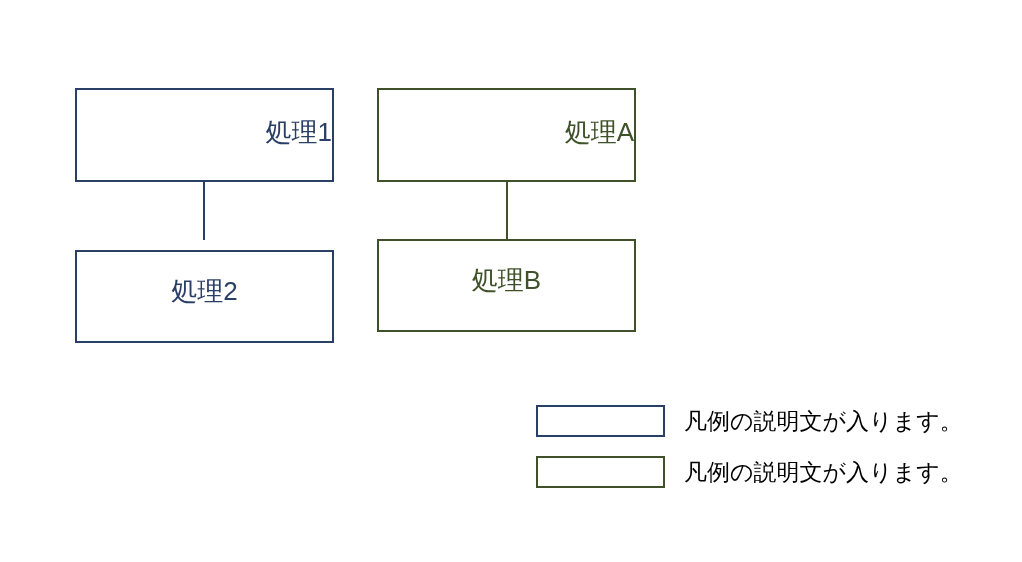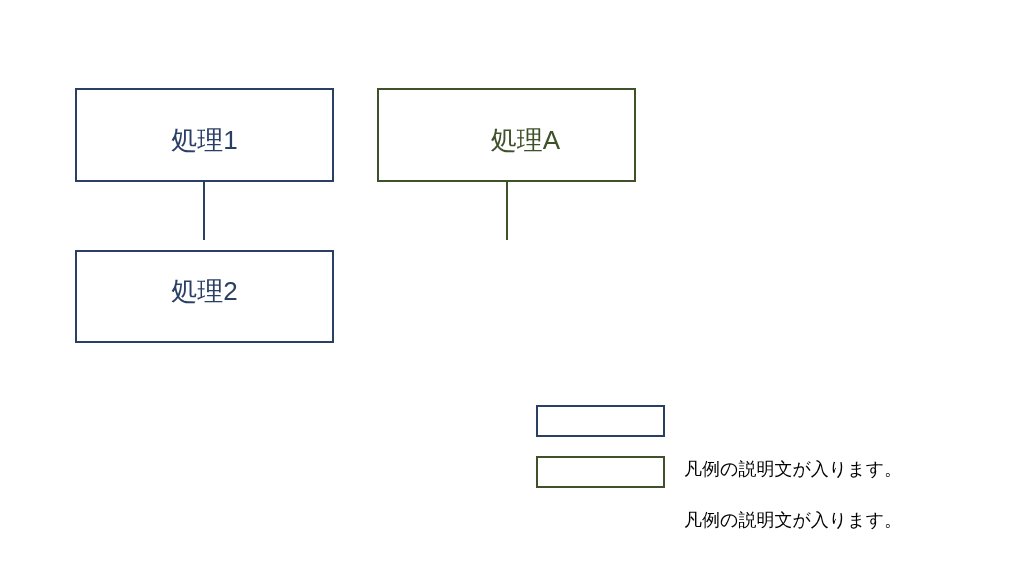--- a/index.html
+++ b/index.html
@@ -35,31 +35,31 @@
     width: 100%;
     text-align: center;
     font-size: 26px;
     line-height: 1;
     white-space: nowrap;
   }
 
   .node--blue { border-color: #2a3f66; }
   .node--blue .node-label { color: #2a3f66; }
   .node--green { border-color: #3e5128; }
-  .node--green .node-label { color: #3e5128; padding-left: 19px; }
+  .node--green .node-label { color: #3e5128; }
 
   
   #node-process-1 { left: 75px;  top: 88px;  width: 259px; height: 94px; }
   #node-process-2 { left: 75px;  top: 250px; width: 259px; height: 93px; }
   #node-process-a { left: 377px; top: 88px;  width: 259px; height: 94px; }
   #node-process-b { left: 377px; top: 239px; width: 259px; height: 93px; }
 
   
   #node-process-1 .node-label,
-  #node-process-a .node-label { margin-top: 37px; }
+  #node-process-a .node-label { margin-top: 29px; text-align: right; }
   #node-process-2 .node-label,
   #node-process-b .node-label { margin-top: 26px; }
 
   
   .connector {
     position: absolute;
     width: 2px;
   }
   .connector--blue  { background: #2a3f66; left: 203px; top: 181px; height: 59px; }
   .connector--green { background: #3e5128; left: 506px; top: 181px; height: 59px; }
@@ -87,24 +87,23 @@
     border: 2px solid #2a3f66;
   }
   .legend-swatch--blue  { border-color: #2a3f66; }
   .legend-swatch--green { border-color: #3e5128; }
   .legend-text {
     position: absolute;
     left: 148px;
     top: 0;
     height: 32px;
     line-height: 32px;
-    font-size: 18px;
+    font-size: 23px;
     color: #000000;
     white-space: nowrap;
-    margin-top: 48px;
   }
 </style>
 </head>
 <body>
 
 <div class="canvas">
 
   <div class="node node--blue" id="node-process-1">
     <span class="node-label">処理1</span>
   </div>
@@ -114,20 +113,23 @@
   <div class="node node--blue" id="node-process-2">
     <span class="node-label">処理2</span>
   </div>
 
   <div class="node node--green" id="node-process-a">
     <span class="node-label">処理A</span>
   </div>
 
   <div class="connector connector--green"></div>
 
+  <div class="node node--green" id="node-process-b">
+    <span class="node-label">処理B</span>
+  </div>
 
   <div class="legend">
 
     <div class="legend-row">
       <span class="legend-swatch legend-swatch--blue"></span>
       <span class="legend-text">凡例の説明文が入ります。</span>
     </div>
 
     <div class="legend-row">
       <span class="legend-swatch legend-swatch--green"></span>

